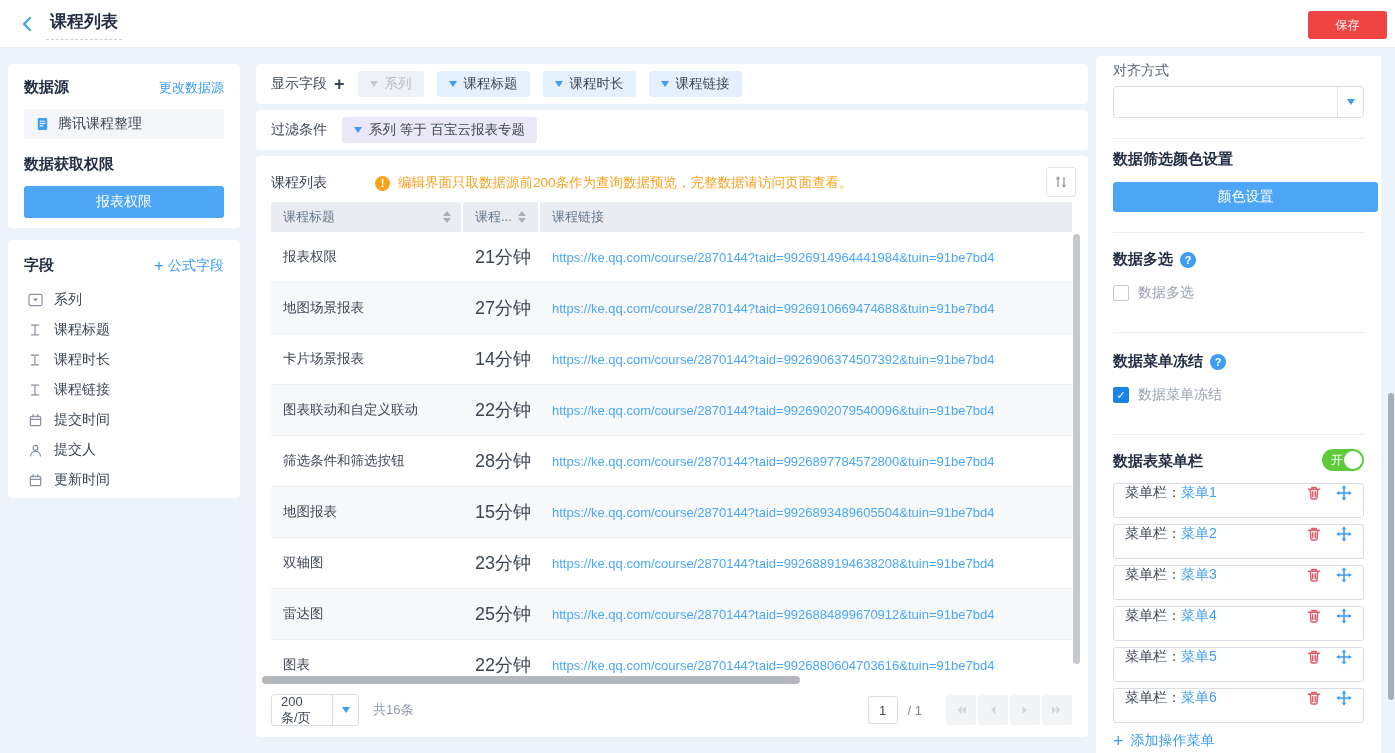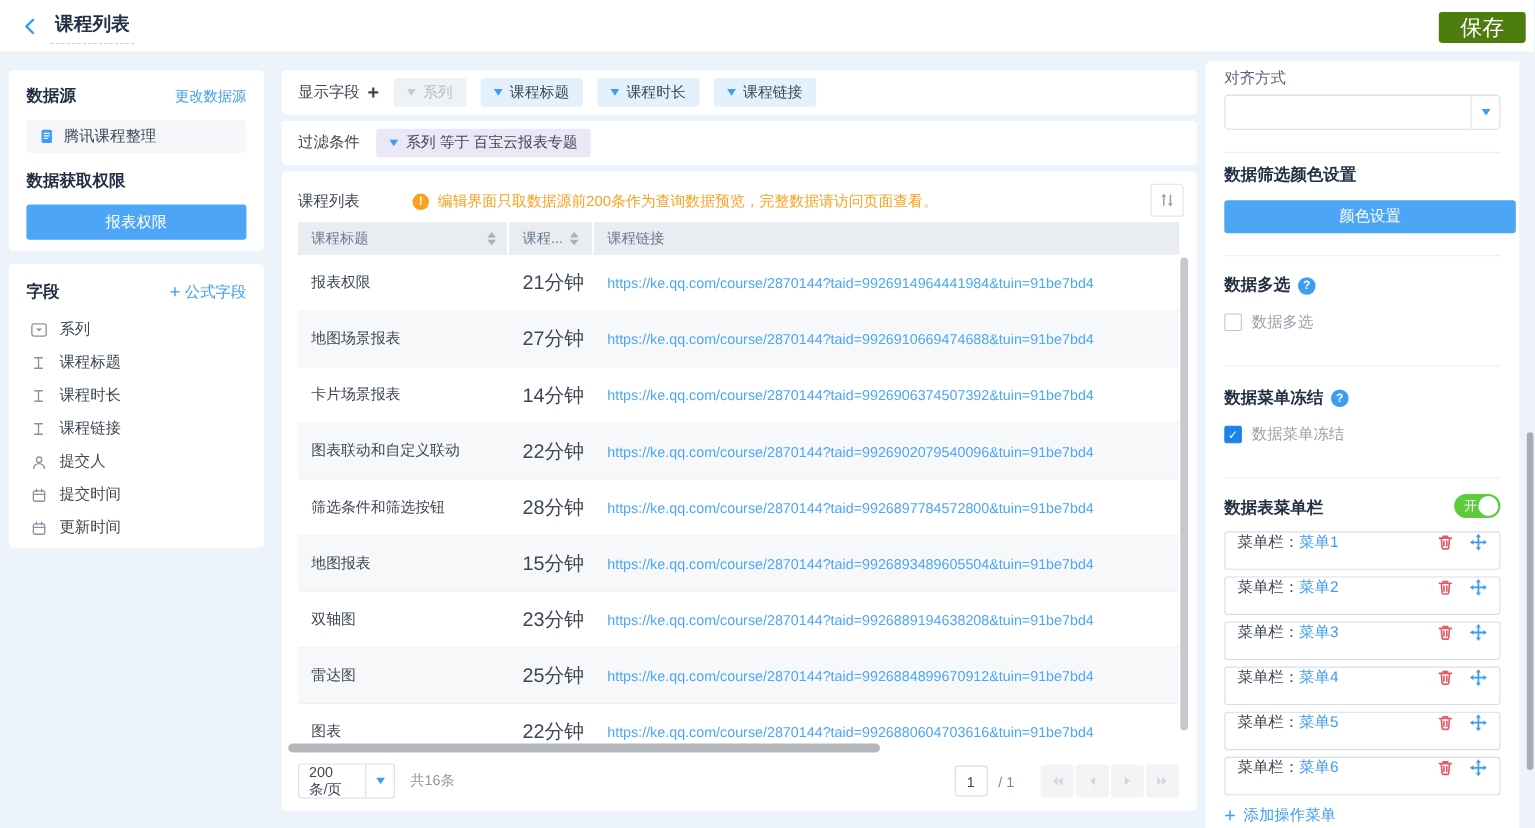--- a/index.html
+++ b/index.html
@@ -4,21 +4,21 @@
 <style>
   * { margin:0; padding:0; box-sizing:border-box; }
   html,body { width:1395px; height:753px; overflow:hidden; }
   body { font-family:"Liberation Sans","DejaVu Sans",sans-serif; background:#edf3fa; color:#3d4754; }
   .app { position:relative; width:1395px; height:753px; }
 
   
   .topbar { position:absolute; left:0; top:0; width:1395px; height:48px; background:#fff; border-bottom:1px solid #e9edf2; display:flex; align-items:center; }
   .back { margin-left:18px; width:20px; height:20px; display:flex; align-items:center; justify-content:center; cursor:pointer; }
   .page-title { margin-left:8px; font-size:17px; font-weight:bold; color:#232f44; border-bottom:1px dashed #c9ced6; padding:2px 4px 6px 4px; }
-  .save-btn { position:absolute; right:8px; top:11px; width:79px; height:28px; background:#4d7c0f; color:#fff; border:none; border-radius:3px; font-size:20px; cursor:pointer; font-family:inherit; }
+  .save-btn { position:absolute; right:8px; top:11px; width:79px; height:28px; background:#ef4444; color:#fff; border:none; border-radius:3px; font-size:12px; cursor:pointer; font-family:inherit; }
 
   
   .card { position:absolute; background:#fff; border-radius:4px; }
   .h15 { font-size:15px; font-weight:bold; color:#232f44; }
   .link { color:#3d9cf4; font-size:13px; cursor:pointer; text-decoration:none; }
 
   
   .card-ds { left:8px; top:64px; width:232px; height:164px; padding:0 16px; }
   .rowsb { display:flex; align-items:center; justify-content:space-between; }
   .ds-head { margin-top:14px;gap:30px; }
@@ -186,34 +186,34 @@
         <span class="ficon">
           <svg width="14" height="14" viewBox="0 0 16 16">
               <path d="M4 2.5 H12 M4 13.5 H12 M8 2.5 V13.5" stroke="#8a93a0" stroke-width="1.4" stroke-linecap="round"></path>
             </svg>
         </span>
         <span>课程链接</span>
       </li>
       <li>
         <span class="ficon">
           <svg width="15" height="15" viewBox="0 0 16 16">
+              <rect x="2.5" y="3.5" width="11" height="10" rx="1.5" fill="none" stroke="#8a93a0" stroke-width="1.3"></rect>
+              <path d="M2.5 6.8 H13.5 M5.5 1.8 V4.2 M10.5 1.8 V4.2" stroke="#8a93a0" stroke-width="1.3" stroke-linecap="round"></path>
+            </svg>
+        </span>
+        <span>提交时间</span>
+      </li>
+      <li>
+        <span class="ficon">
+          <svg width="15" height="15" viewBox="0 0 16 16">
               <circle cx="8" cy="5.2" r="2.6" fill="none" stroke="#8a93a0" stroke-width="1.3"></circle>
               <path d="M2.8 13.8 a5.2 4.8 0 0 1 10.4 0" fill="none" stroke="#8a93a0" stroke-width="1.3" stroke-linecap="round"></path>
             </svg>
         </span>
         <span>提交人</span>
-      </li>
-      <li>
-        <span class="ficon">
-          <svg width="15" height="15" viewBox="0 0 16 16">
-              <rect x="2.5" y="3.5" width="11" height="10" rx="1.5" fill="none" stroke="#8a93a0" stroke-width="1.3"></rect>
-              <path d="M2.5 6.8 H13.5 M5.5 1.8 V4.2 M10.5 1.8 V4.2" stroke="#8a93a0" stroke-width="1.3" stroke-linecap="round"></path>
-            </svg>
-        </span>
-        <span>提交时间</span>
       </li>
       <li>
         <span class="ficon">
           <svg width="15" height="15" viewBox="0 0 16 16">
               <rect x="2.5" y="3.5" width="11" height="10" rx="1.5" fill="none" stroke="#8a93a0" stroke-width="1.3"></rect>
               <path d="M2.5 6.8 H13.5 M5.5 1.8 V4.2 M10.5 1.8 V4.2" stroke="#8a93a0" stroke-width="1.3" stroke-linecap="round"></path>
             </svg>
         </span>
         <span>更新时间</span>
       </li>

